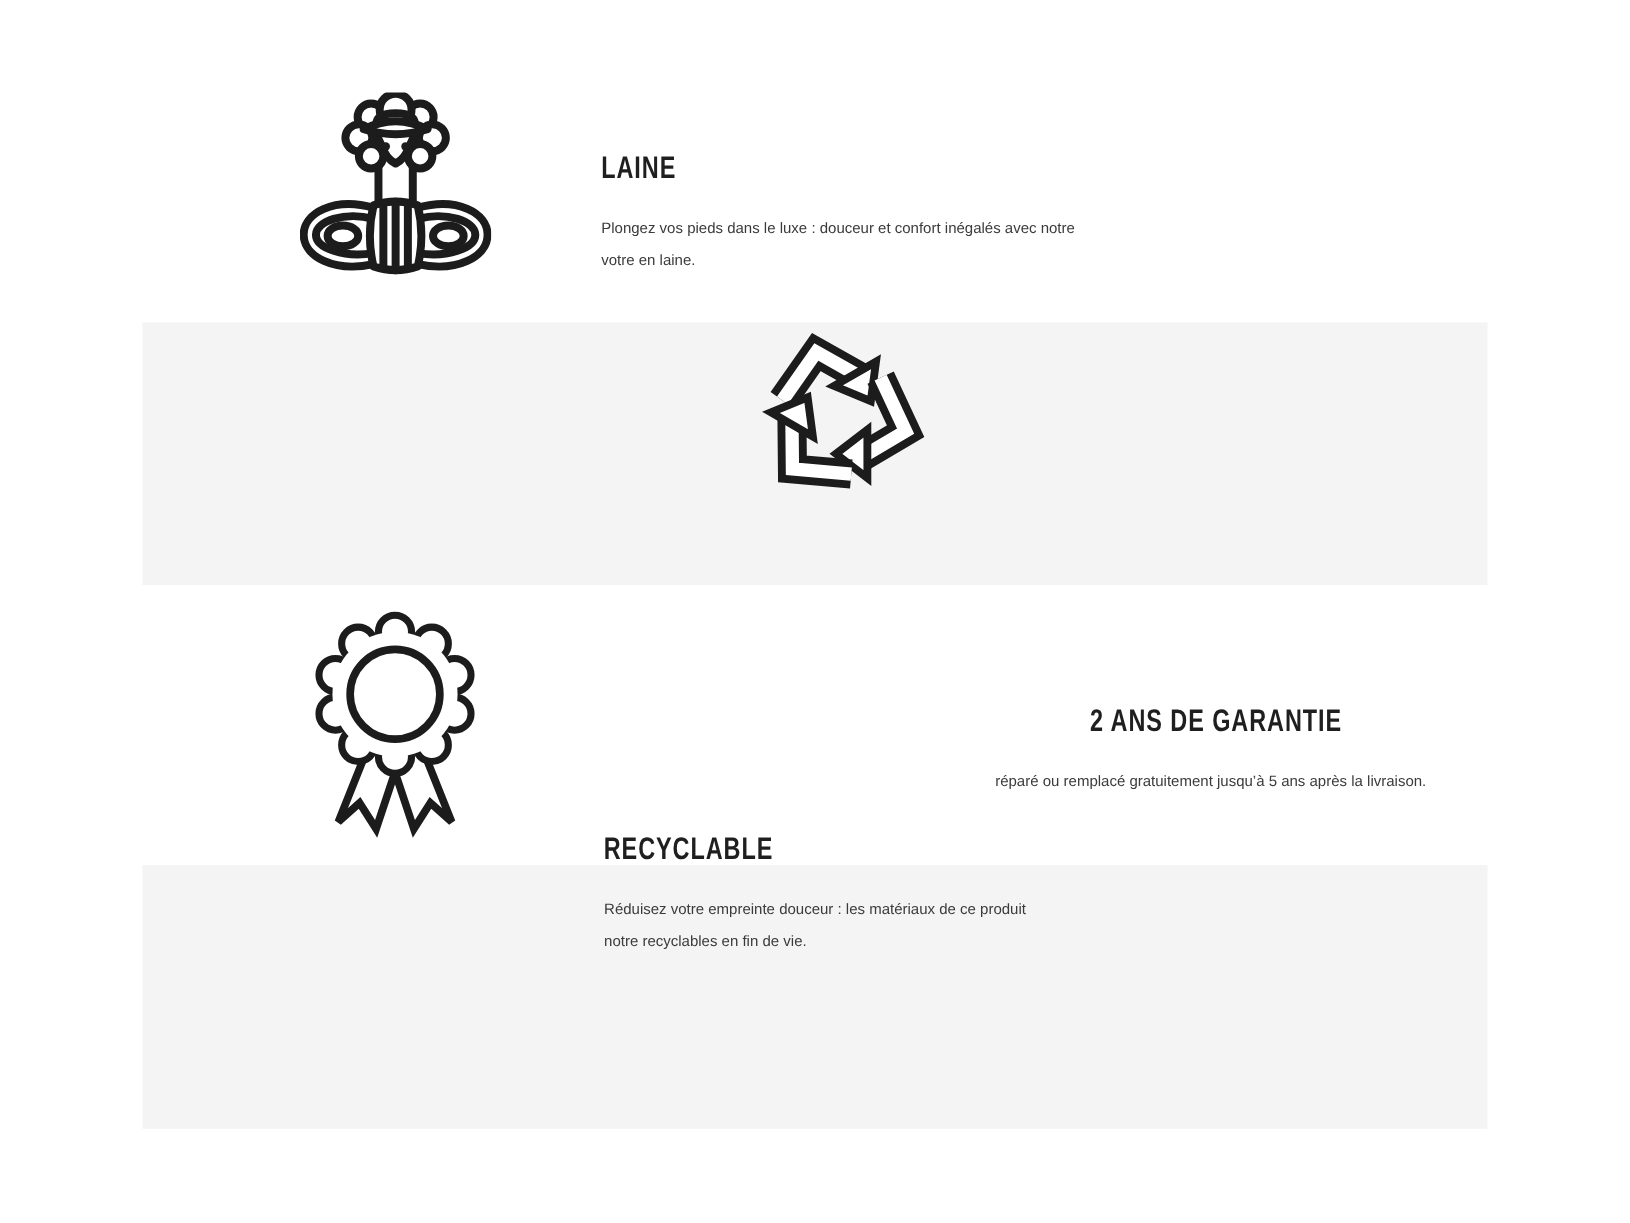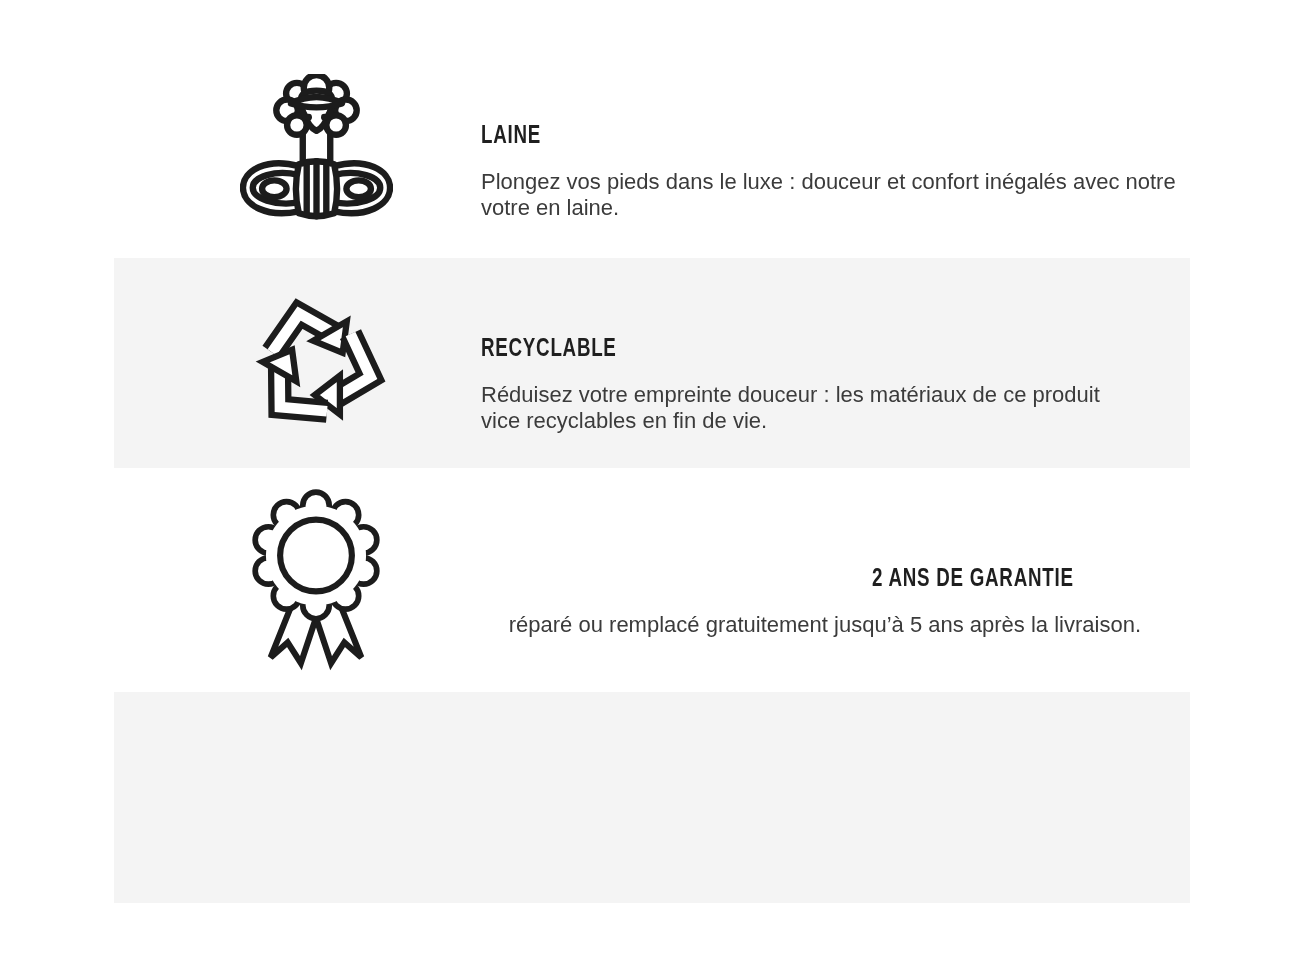--- a/index.html
+++ b/index.html
@@ -11,21 +11,21 @@
     overflow-x: hidden;
   }
   .container { width: 1076px; margin: 0 auto; }
   .row {
     display: flex;
     align-items: center;
   }
   .row-1 { height: 258px; padding-top: 42px; }
   .row-2 { height: 210px; }
   .row-3 { height: 224px; text-align: right; }
-  .band  { background: var(--band-color, #f4f4f4); }
+  .band  { background: var(--band-color, #f4f4f4); flex-direction: column; }
   .empty-band { height: 211px; }
   .bottom-spacer { height: 75px; }
 
   .icon-col { width: 367px; flex: 0 0 367px; }
   .icon-box {
     margin-left: 112px;
     width: 180px;
     display: flex;
     justify-content: center;
     align-items: center;
@@ -42,21 +42,21 @@
     margin-top: 42px;
   }
   .feature-title .condense {
     display: inline-block;
     transform: scaleX(0.75);
     transform-origin: left center;
     letter-spacing: 1px;
     white-space: nowrap;
   }
   .feature-desc {
-    font-size: 22px;
+    font-size: 12px;
     line-height: 26px;
     color: var(--body-color, #3b3b3b);
     margin-top: 22px;
   }
   .feature-desc .line { display: block; white-space: nowrap; }
 
   .ic { stroke: var(--icon-color, #1c1c1c); fill: none; stroke-width: 6.5; stroke-linejoin: round; stroke-linecap: round; }
   .ic-fill { fill: #ffffff; }
   .ic-solid { fill: var(--icon-color, #1c1c1c); stroke: none; }
   .ic-erase { fill: #ffffff; stroke: none; }
@@ -138,21 +138,21 @@
               <polygon class="miter" points="74.7,52 109.3,32 105,64.5" fill="#ffffff" stroke="#1c1c1c" stroke-width="6.5"></polygon>
             </g>
           </g>
         </svg>
       </div>
     </div>
     <div class="text-col">
       <h3 class="feature-title"><span class="condense">RECYCLABLE</span></h3>
       <p class="feature-desc">
         <span class="line">Réduisez votre empreinte douceur : les matériaux de ce produit</span>
-        <span class="line">vice recyclables en fin de vie.</span>
+        <span class="line">notre recyclables en fin de vie.</span>
       </p>
     </div>
   </div>
 
   <div class="row row-3">
     <div class="icon-col">
       <div class="icon-box">
         <svg width="136" height="192" viewBox="-2 6 144 200" aria-hidden="true">
 
           <polygon class="ic ic-fill miter" points="50,118 22,188 40,172 54,194 76,128"></polygon>

